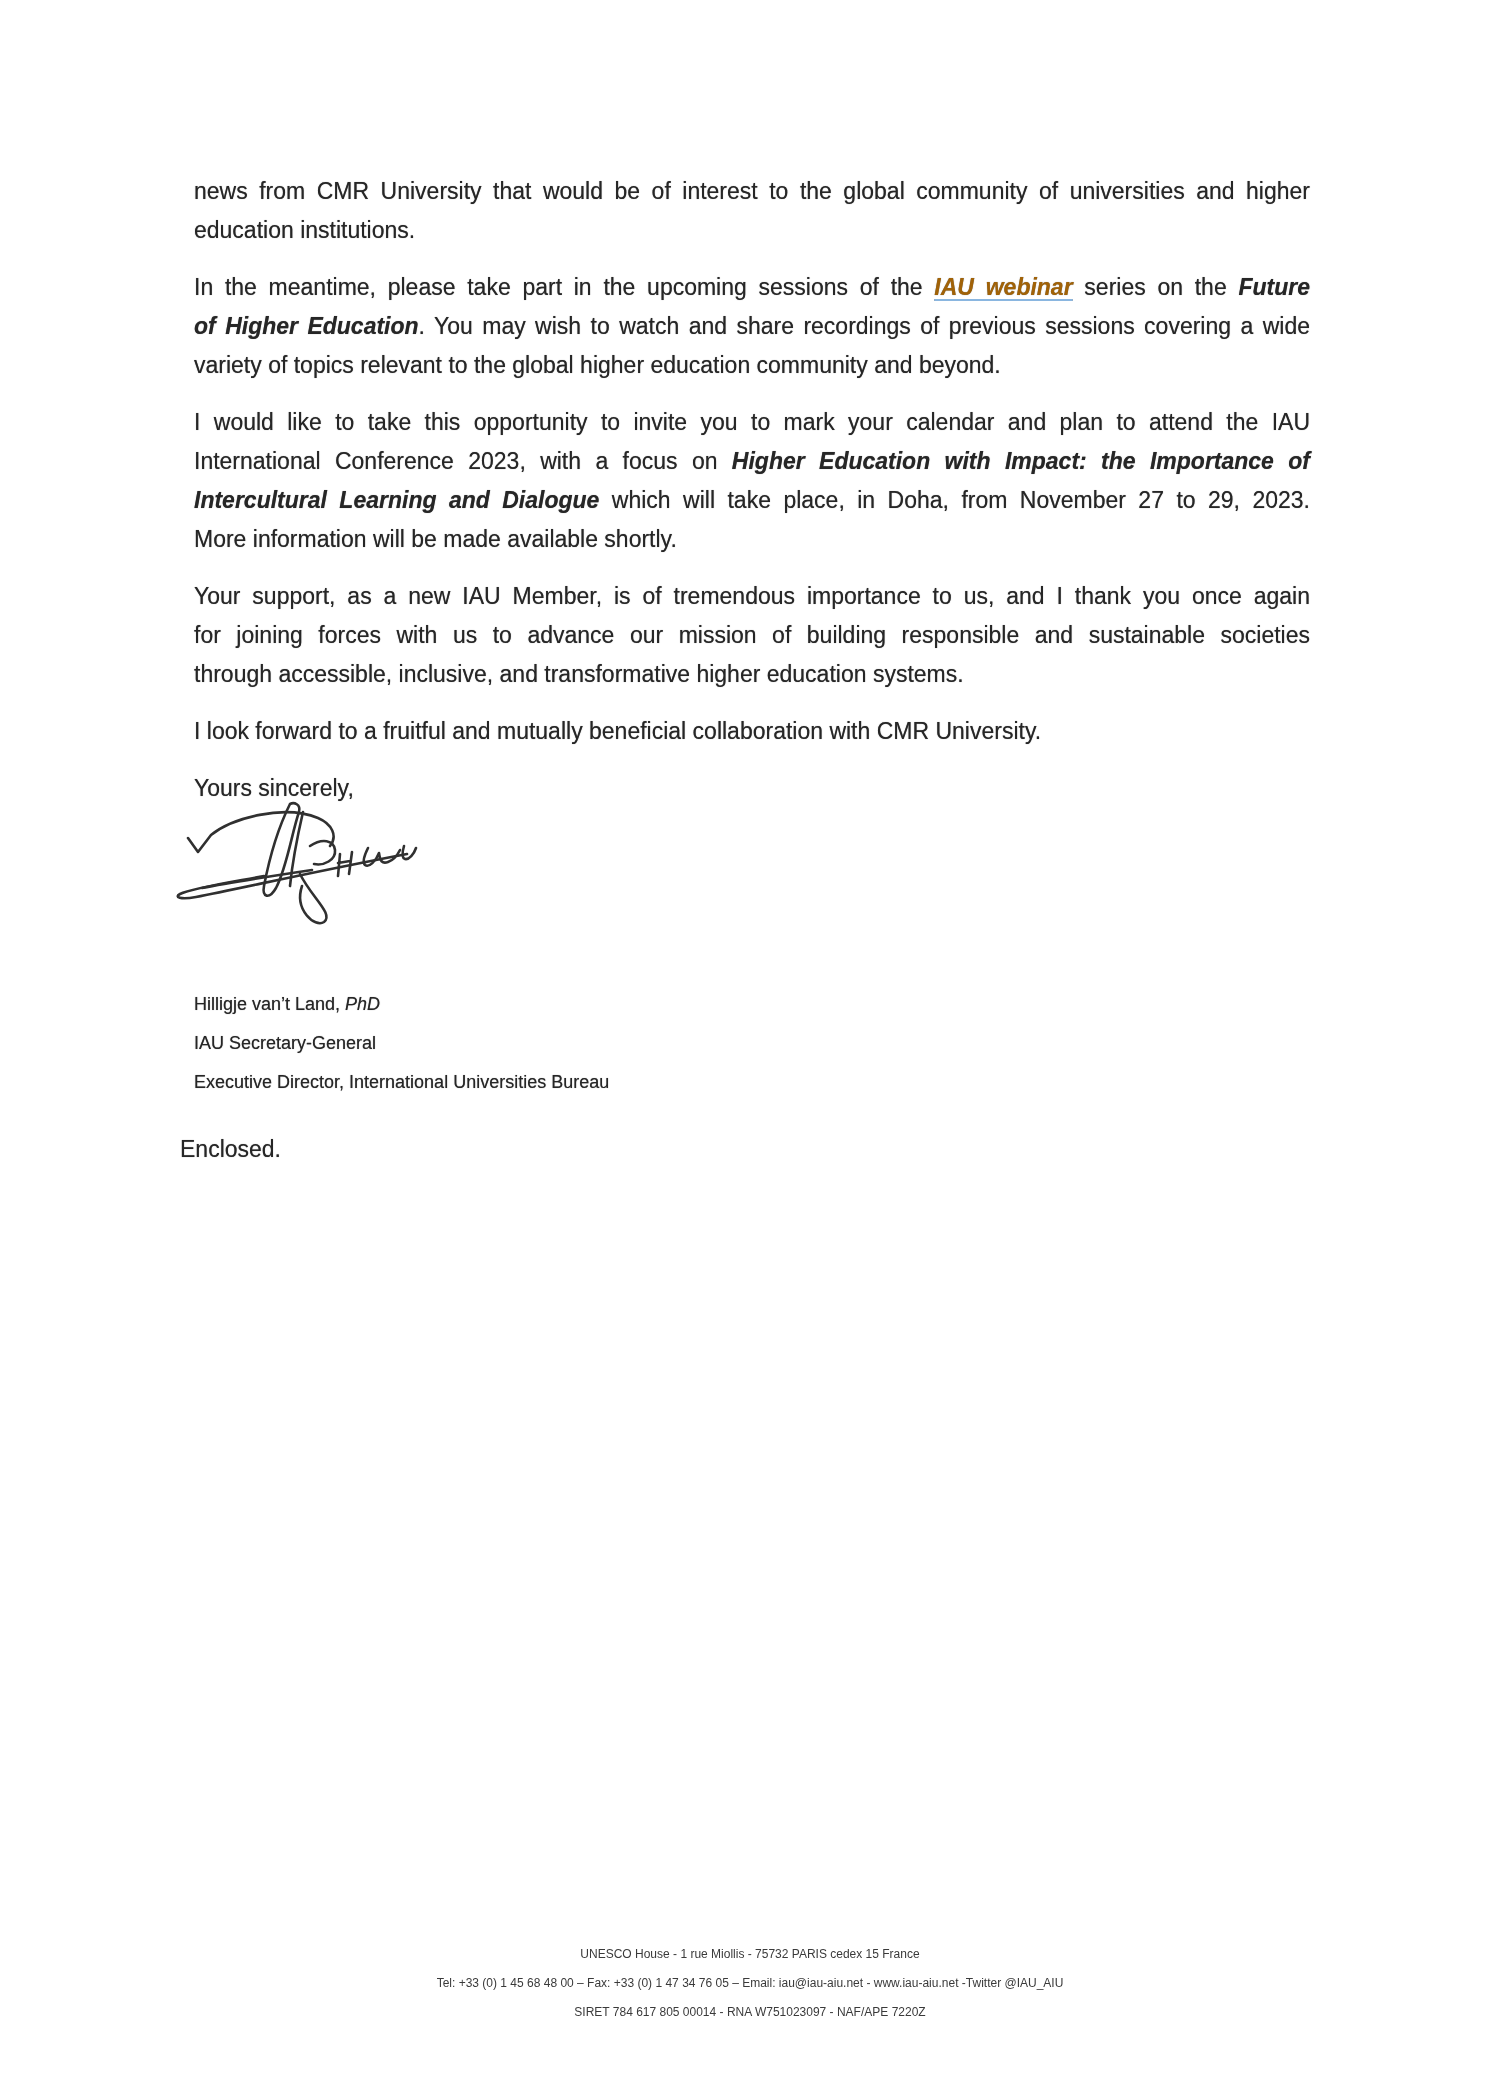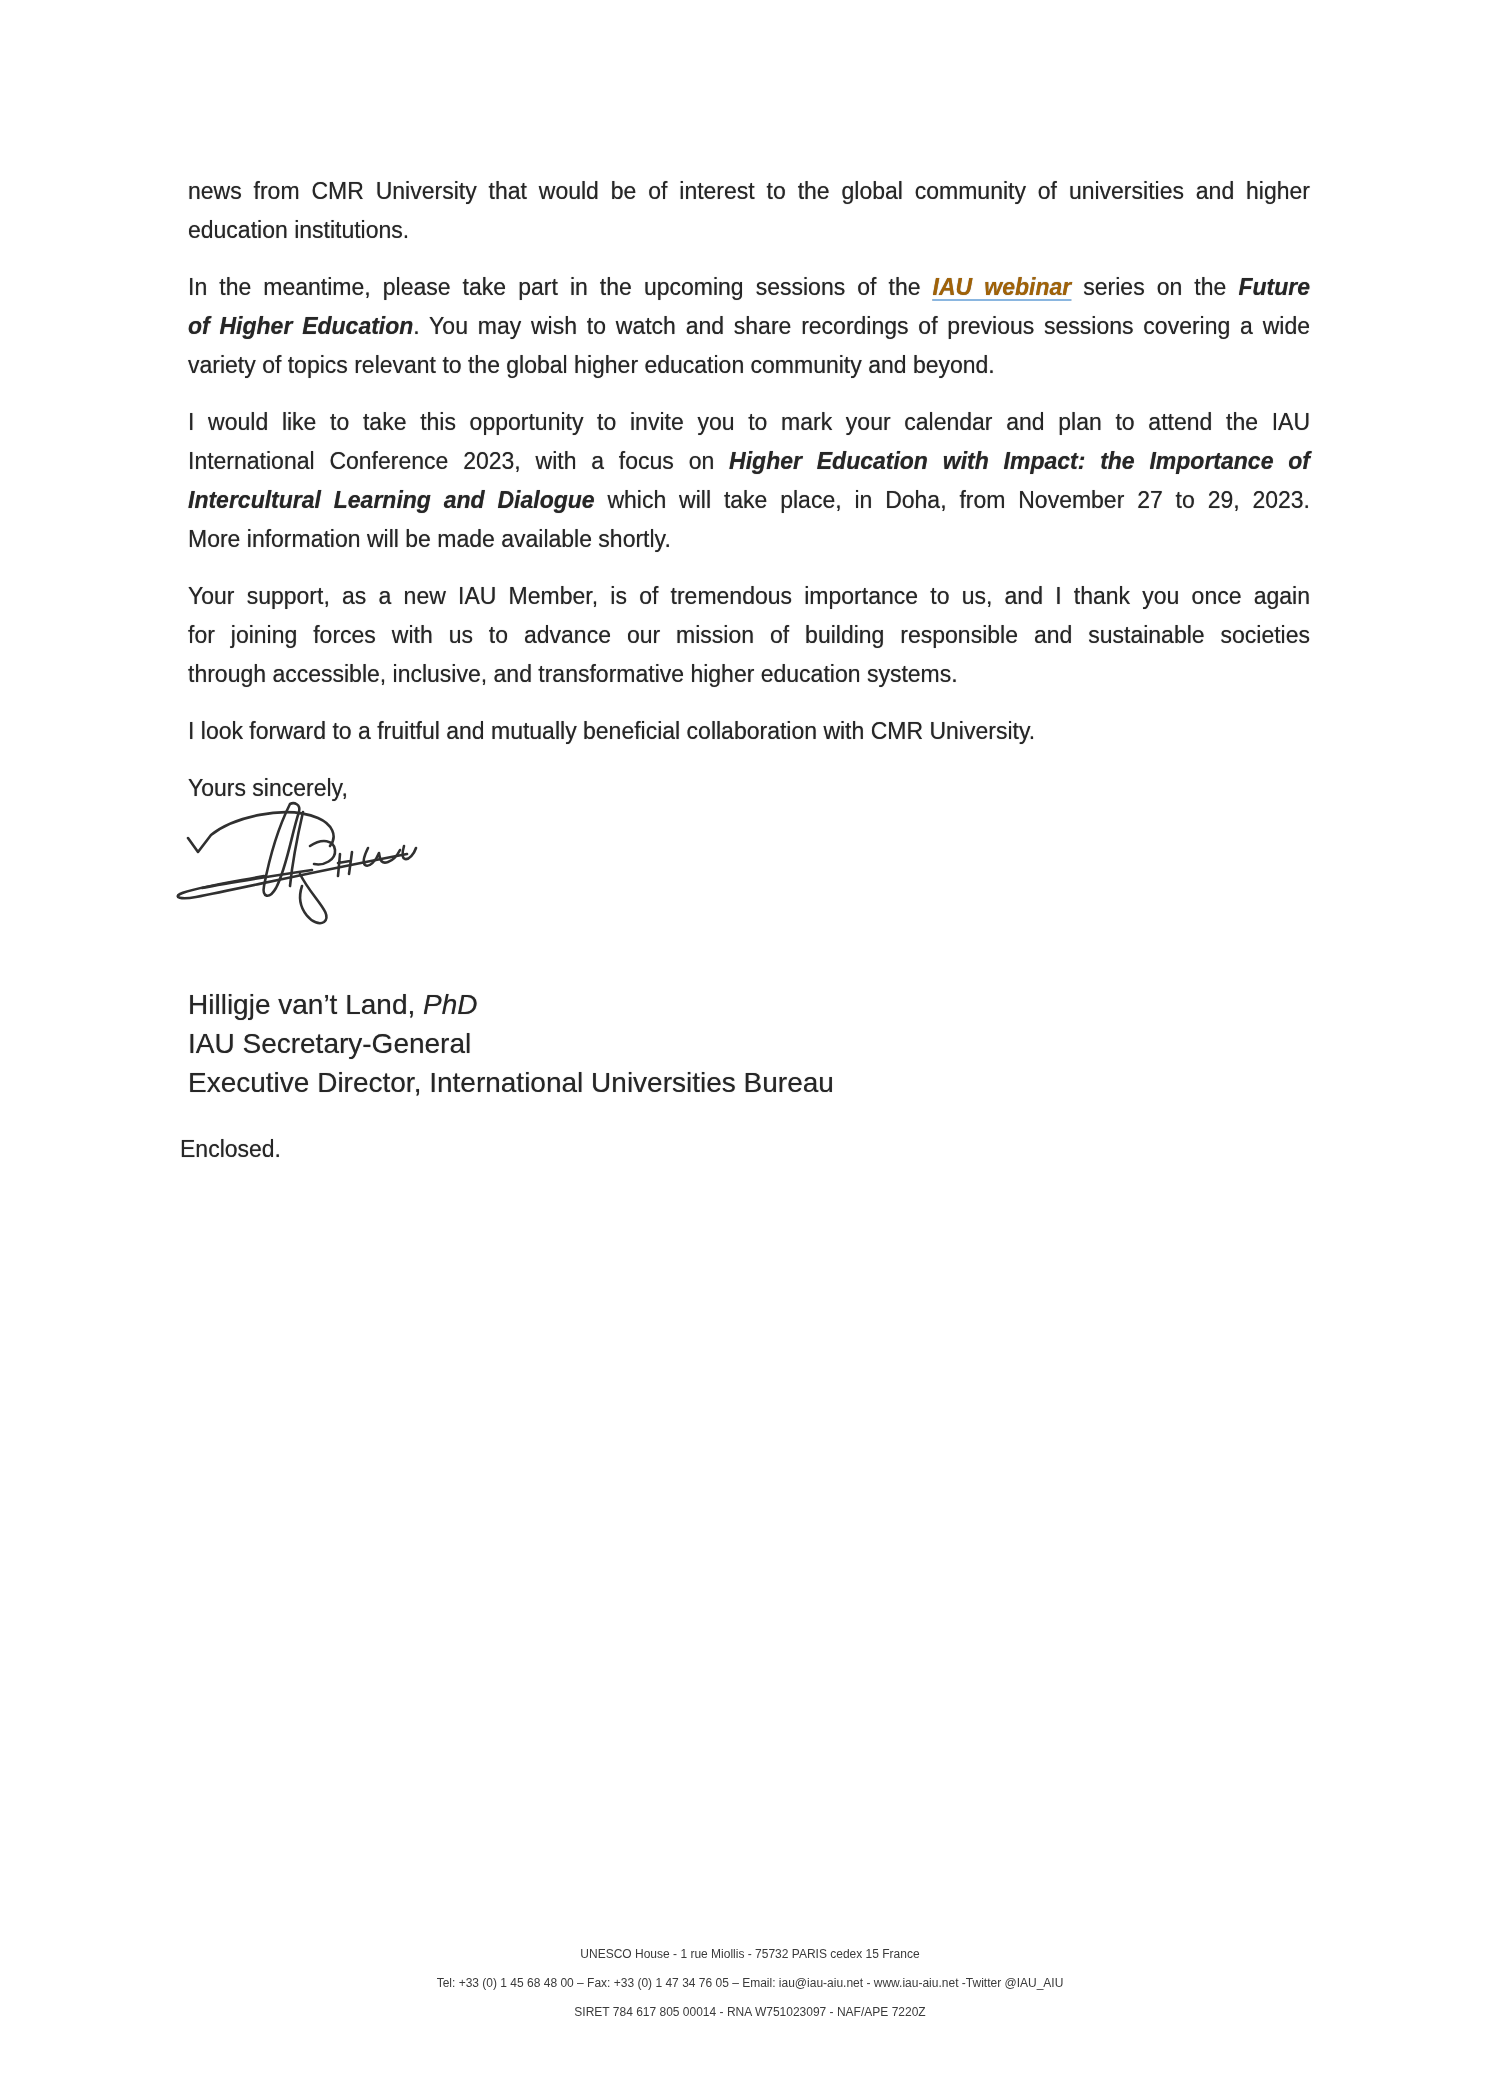--- a/index.html
+++ b/index.html
@@ -10,37 +10,37 @@
     font-family:"Liberation Sans","DejaVu Sans",sans-serif;
     color:#262626;
     overflow:hidden;
     margin:0 auto;
   }
   .soft{ text-shadow:0 0 0.8px rgba(40,40,40,.65); }
   .letter-body{
     position:absolute; left:180px; top:172px; width:1130px;
     font-size:23px; line-height:39px;
   }
-  .para{ margin:0 0 18px 8px; }
+  .para{ margin:0 0 18px 14px; }
   .line{ height:39px; white-space:normal; }
   .line.j{ text-align:justify; text-align-last:justify; -moz-text-align-last:justify; }
   .r-b{ font-weight:bold; font-style:italic; }
   .r-i{ font-style:italic; }
   .r-l{
     font-weight:bold; font-style:italic;
     text-decoration:underline;
     text-decoration-color:#8ab6e0;
     text-underline-offset:4px;
     cursor:pointer;
   }
   .sig-wrap{ position:absolute; left:172px; top:790px; width:260px; height:150px; }
   .sig-wrap svg{ width:100%; height:100%; }
   .sig-block{
     position:absolute; left:180px; top:986px;
-    font-size:28px; line-height:37px;
+    font-size:18px; line-height:37px;
   }
   .enclosure{
     position:absolute; left:180px; top:1130px;
     font-size:23px; line-height:38px;
     display:flex; align-items:center;
   }
   .enclosure .enc-label{ width:135px; flex:0 0 135px; }
   .footer{
     position:absolute; left:0; top:1940px; width:1500px;
     text-align:center;

